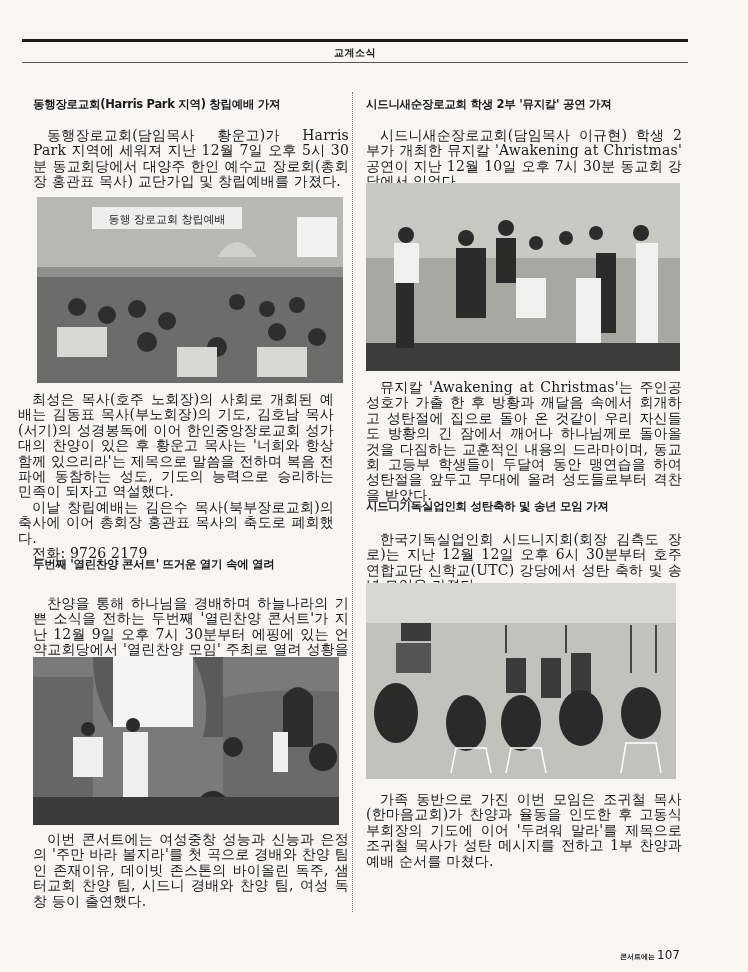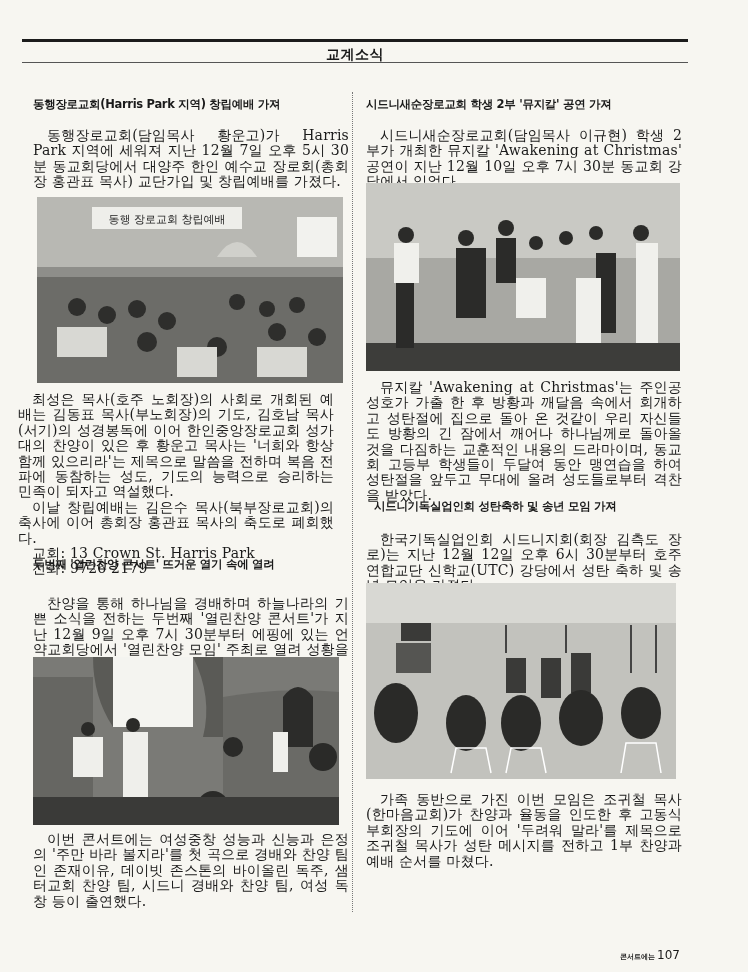--- a/index.html
+++ b/index.html
@@ -4,21 +4,21 @@
 <style>
   html, body { margin: 0; padding: 0; }
   body {
     width: 748px; height: 972px; position: relative; overflow: hidden;
     background: #f7f6f1;
     font-family: "DejaVu Serif", "Liberation Serif", serif;
     color: #1a1a1a;
   }
   .topline { position: absolute; left: 22px; top: 39px; width: 666px; height: 3px; background: #1c1c1c; }
   .section-title { position: absolute; left: 22px; top: 46px; width: 666px; text-align: center;
-    font-family: "DejaVu Sans", sans-serif; font-size: 14px; font-weight: bold; letter-spacing: 0.5px; }
+    font-family: "DejaVu Sans", sans-serif; font-size: 10px; font-weight: bold; letter-spacing: 0.5px; }
   .subline { position: absolute; left: 22px; top: 62px; width: 666px; height: 1px; background: #555; }
   .col-divider { position: absolute; left: 352px; top: 92px; width: 0; height: 820px; border-left: 1px dotted #777; }
 
   .headline { position: absolute; font-family: "DejaVu Sans", sans-serif; font-size: 11.5px; font-weight: bold; letter-spacing: -0.3px; white-space: nowrap; }
   .para { position: absolute; font-size: 14px; line-height: 15.4px; text-align: justify; letter-spacing: 0.2px; }
   .para p { margin: 0; text-indent: 1em; }
 
   .photo { position: absolute; overflow: hidden; background: #fdba74; }
   .photo svg { display: block; width: 100%; height: 100%; }
 
@@ -64,21 +64,20 @@
     <g fill="#d8d8d3">
       <rect x="20" y="130" width="50" height="30"></rect>
         <rect x="140" y="150" width="40" height="30"></rect>
       <rect x="220" y="150" width="50" height="30"></rect>
     </g>
   </svg>
 </div>
 <div class="para" style="left:18px; top:392px; width:316px;">
   <p>최성은 목사(호주 노회장)의 사회로 개회된 예배는 김동표 목사(부노회장)의 기도, 김호남 목사(서기)의 성경봉독에 이어 한인중앙장로교회 성가대의 찬양이 있은 후 황운고 목사는 '너희와 항상 함께 있으리라'는 제목으로 말씀을 전하며 복음 전파에 동참하는 성도, 기도의 능력으로 승리하는 민족이 되자고 역설했다.</p>
   <p>이날 창립예배는 김은수 목사(북부장로교회)의 축사에 이어 총회장 홍관표 목사의 축도로 폐회했다.</p>
-  <p><span>교회:</span> <span>13 Crown St. Harris Park</span></p>
   <p><span>전화:</span> <span>9726 2179</span></p>
 </div>
 
 <div class="headline" style="left:33px; top:557px;">두번째 '열린찬양 콘서트' 뜨거운 열기 속에 열려</div>
 <div class="para" style="left:33px; top:596px; width:316px;">
   <p>찬양을 통해 하나님을 경배하며 하늘나라의 기쁜 소식을 전하는 두번째 '열린찬양 콘서트'가 지난 12월 9일 오후 7시 30분부터 에핑에 있는 언약교회당에서 '열린찬양 모임' 주최로 열려 성황을 이루었다.</p>
 </div>
 <div class="photo" style="left:33px; top:657px; width:306px; height:168px;">
   <svg viewBox="0 0 306 168" preserveAspectRatio="none">
     <rect width="306" height="168" fill="#7a7a76"></rect>
@@ -134,21 +133,21 @@
         <rect x="270" y="60" width="22" height="100"></rect>
       <rect x="150" y="95" width="30" height="40"></rect>
         <rect x="210" y="95" width="25" height="65"></rect>
     </g>
   </svg>
 </div>
 <div class="para" style="left:366px; top:380px; width:316px;">
   <p>뮤지칼 'Awakening at Christmas'는 주인공 성호가 가출 한 후 방황과 깨달음 속에서 회개하고 성탄절에 집으로 돌아 온 것같이 우리 자신들도 방황의 긴 잠에서 깨어나 하나님께로 돌아올 것을 다짐하는 교훈적인 내용의 드라마이며, 동교회 고등부 학생들이 두달여 동안 맹연습을 하여 성탄절을 앞두고 무대에 올려 성도들로부터 격찬을 받았다.</p>
 </div>
 
-<div class="headline" style="left:374px; top:499px;text-align:right;">시드니기독실업인회 성탄축하 및 송년 모임 가져</div>
+<div class="headline" style="left:366px; top:499px;text-align:right;">시드니기독실업인회 성탄축하 및 송년 모임 가져</div>
 <div class="para" style="left:366px; top:532px; width:316px;">
   <p>한국기독실업인회 시드니지회(회장 김측도 장로)는 지난 12월 12일 오후 6시 30분부터 호주 연합교단 신학교(UTC) 강당에서 성탄 축하 및 송년 모임을 가졌다.</p>
 </div>
 <div class="photo" style="left:366px; top:583px; width:310px; height:196px;">
   <svg viewBox="0 0 310 196" preserveAspectRatio="none">
     <rect width="310" height="196" fill="#c2c2bd"></rect>
     <rect x="0" y="0" width="310" height="40" fill="#d8d8d3"></rect>
     <rect x="35" y="40" width="30" height="18" fill="#3a3a38"></rect>
     <rect x="30" y="60" width="35" height="30" fill="#555552"></rect>
     <g stroke="#444" stroke-width="2">

